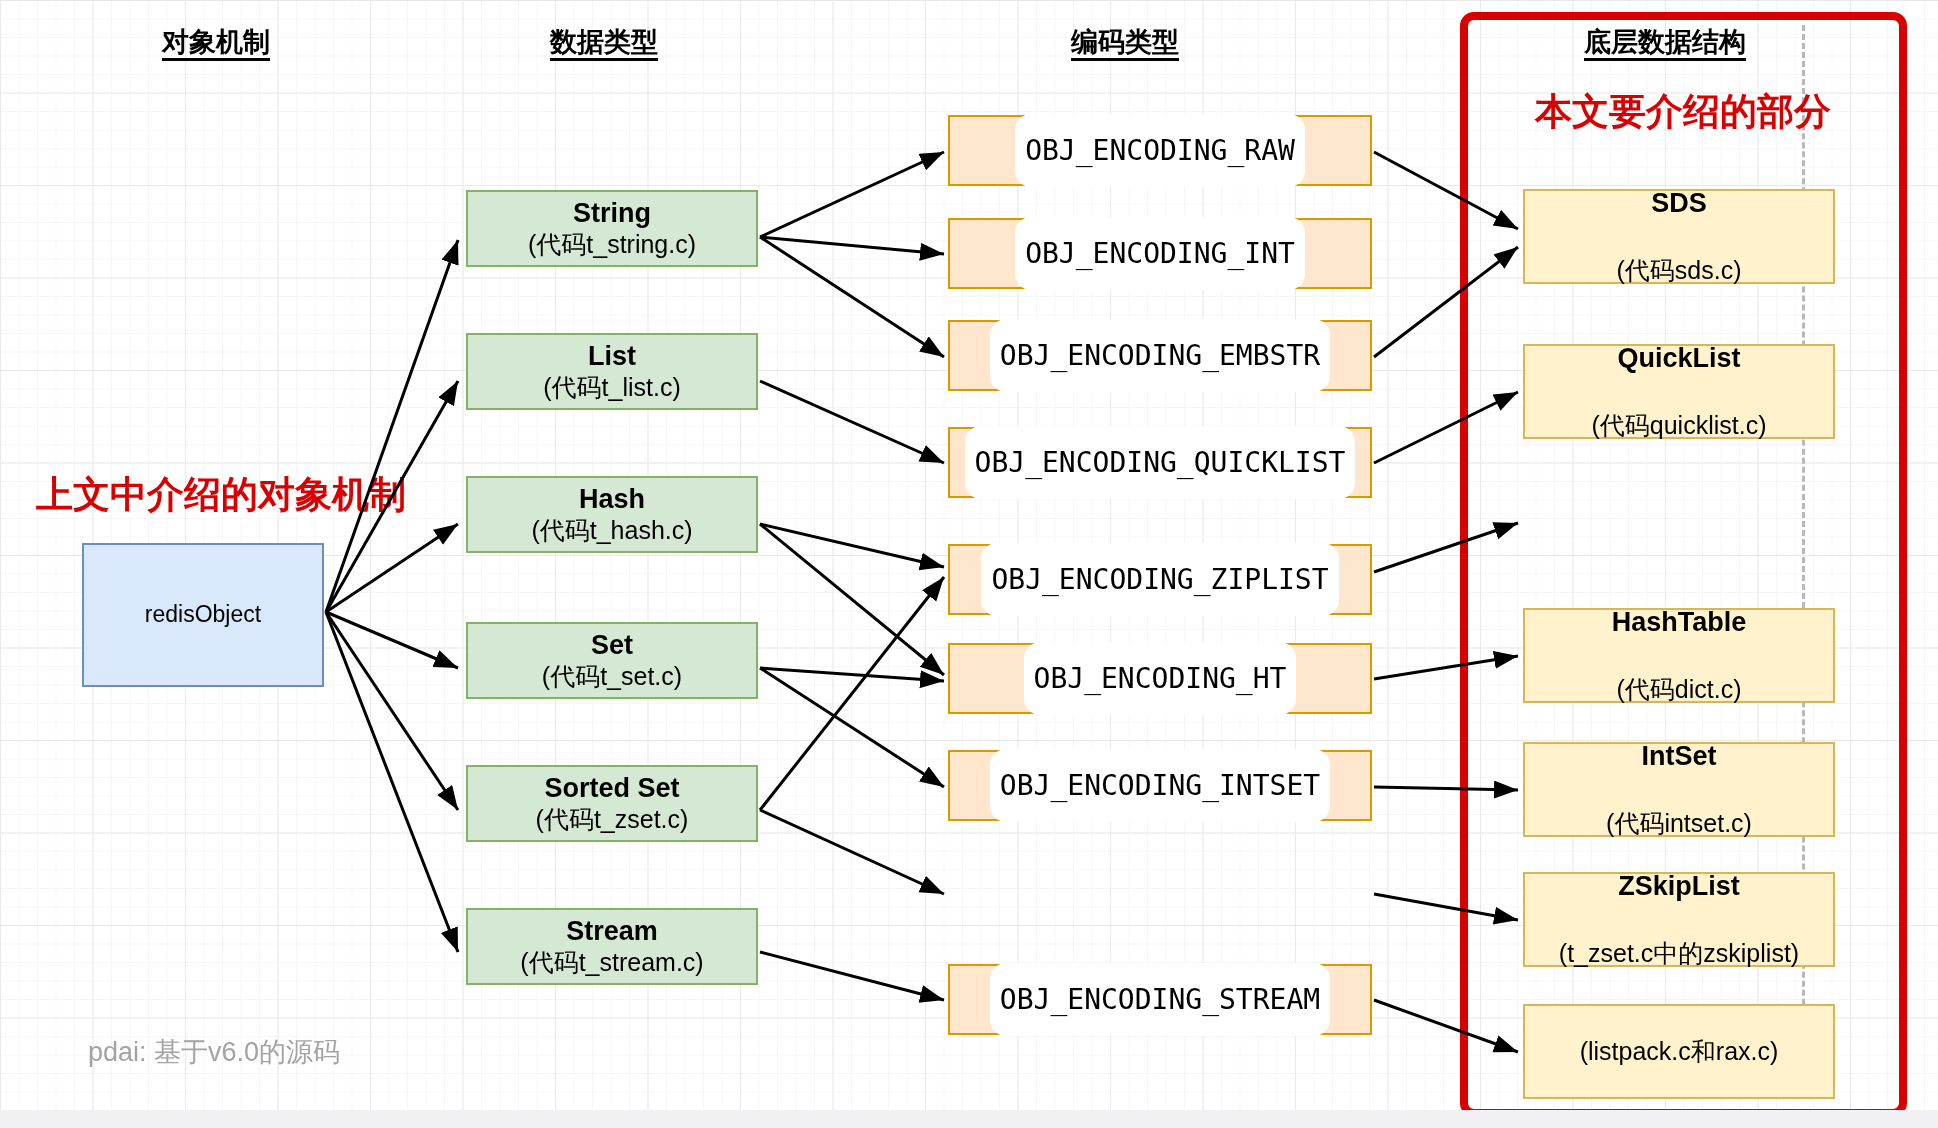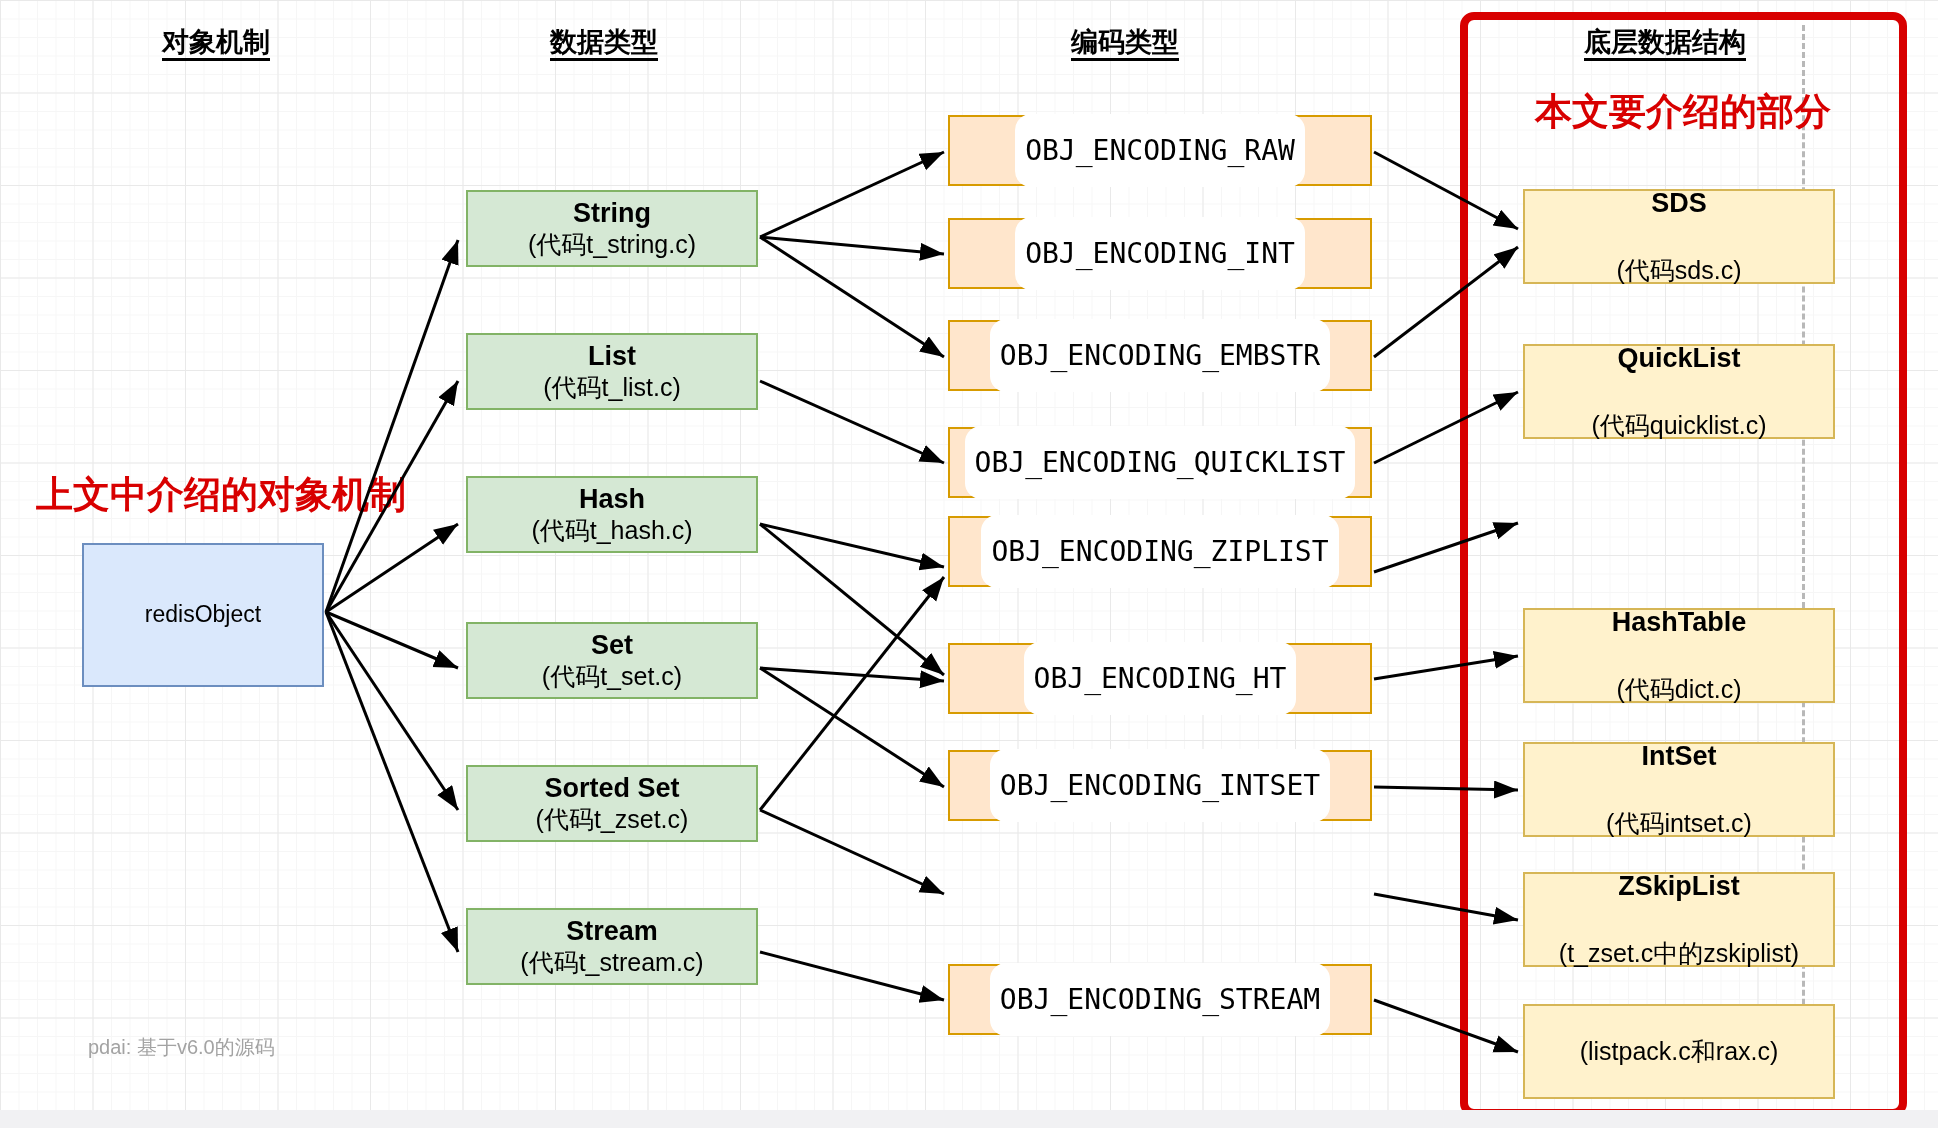--- a/index.html
+++ b/index.html
@@ -56,21 +56,21 @@
   }
   .dashed-line{
     position:absolute;left:1802px;top:25px;height:1070px;width:0;
     border-left:3px dashed #b8b8b8;
   }
   .note{position:absolute;color:var(--highlight-red,#d80000);font-weight:bold;white-space:nowrap;}
   .note-left{left:36px;top:470px;font-size:37px;}
   .note-right{left:1683px;top:87px;font-size:37px;transform:translateX(-50%);}
   .watermark{
     position:absolute;left:88px;top:1034px;
-    font-size:20px;color:#a3a3a3;font-weight:normal;white-space:nowrap;
+    font-size:27px;color:#a3a3a3;font-weight:normal;white-space:nowrap;
   }
   svg.edges{position:absolute;left:0;top:0;pointer-events:none;}
   .hscroll-track{
     position:absolute;left:0;top:1110px;width:1938px;height:18px;background:#f1f1f3;
   }
 </style>
 </head>
 <body>
 
 <div class="stage">
@@ -158,21 +158,21 @@
   </div>
   <div class="node enc" style="top:218px">
     <span class="m">OBJ_ENCODING_INT</span>
   </div>
   <div class="node enc" style="top:320px">
     <span class="m">OBJ_ENCODING_EMBSTR</span>
   </div>
   <div class="node enc" style="top:427px">
     <span class="m">OBJ_ENCODING_QUICKLIST</span>
   </div>
-  <div class="node enc" style="top:516px">
+  <div class="node enc" style="top:544px">
     <span class="m">OBJ_ENCODING_ZIPLIST</span>
   </div>
   <div class="node enc" style="top:643px">
     <span class="m">OBJ_ENCODING_HT</span>
   </div>
   <div class="node enc" style="top:750px">
     <span class="m">OBJ_ENCODING_INTSET</span>
   </div>
   <div class="node enc" style="top:964px">
     <span class="m">OBJ_ENCODING_STREAM</span>

